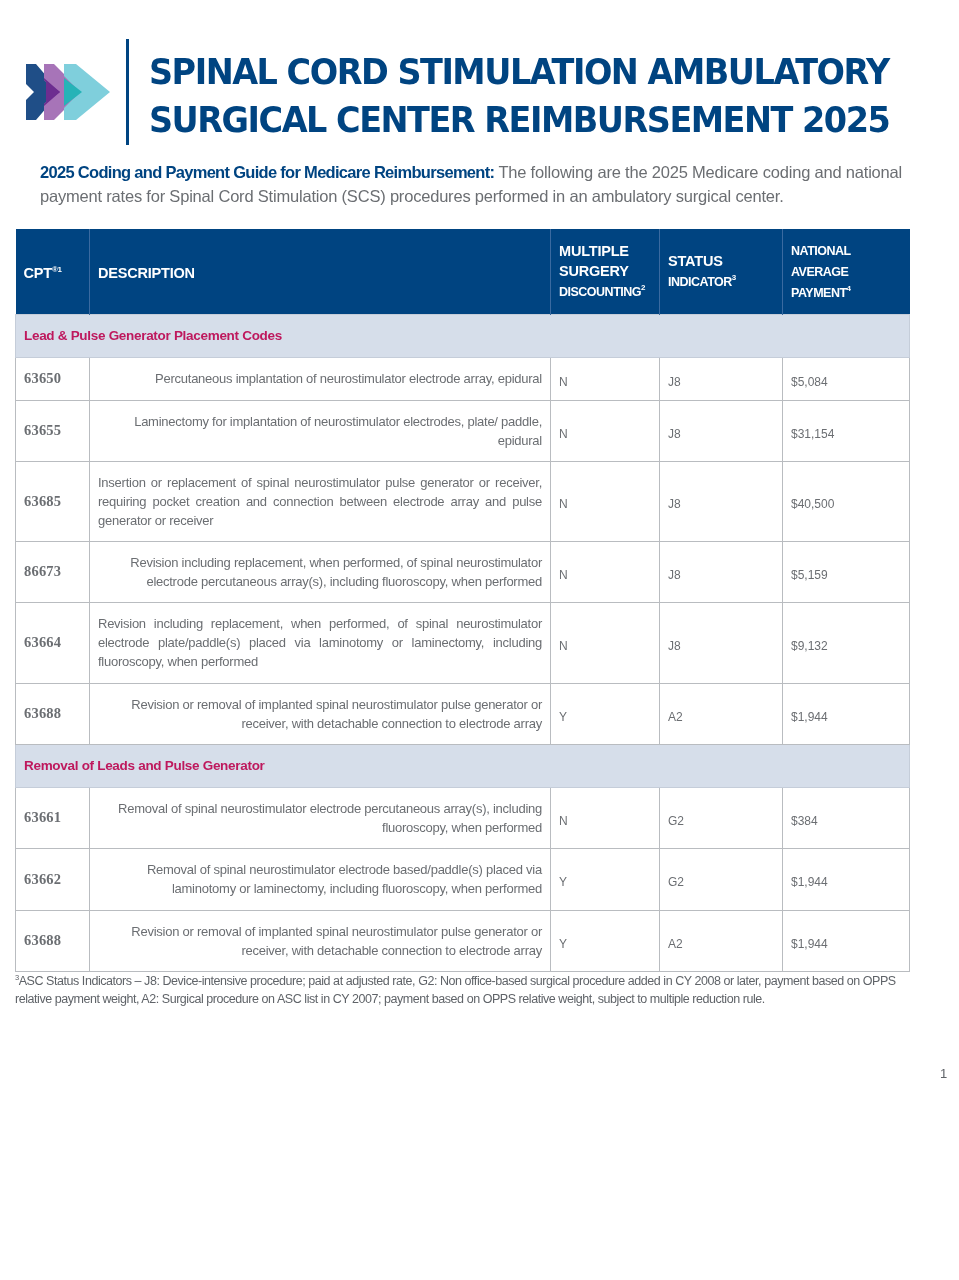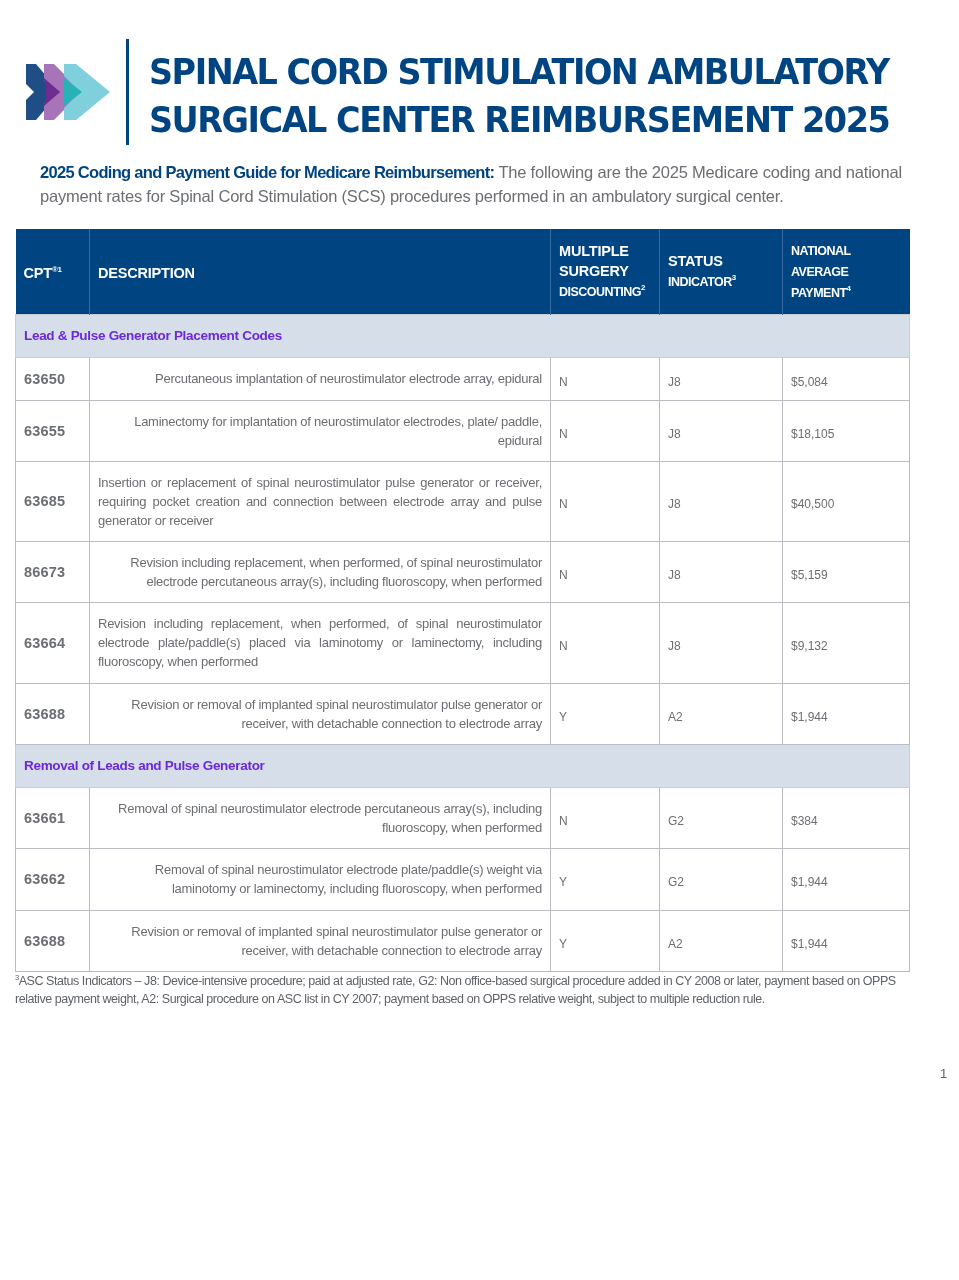--- a/index.html
+++ b/index.html
@@ -26,24 +26,24 @@
 
     thead th { background: #004481; color: #ffffff; text-align: left; vertical-align: middle;
       font-size: 14.5px; line-height: 20px; font-weight: bold; padding: 0 8px; height: 85px;
       border-left: 1px solid #3a6aa0; letter-spacing: -0.2px; }
     thead th:first-child { border-left: none; margin-left: 14px; }
     thead th.c-cpt, thead th.c-desc { padding-top: 4px; }
     thead th .small { font-size: 12.5px; letter-spacing: -0.5px; }
     thead th sup { font-size: 8px; vertical-align: super; line-height: 0; }
 
     tr.section td { background: #d6deea; height: 43px; padding: 0 8px; font-size: 13.5px;
-      font-weight: bold; color: #6d28d9; border: 1px solid #c5cdd9; border-left: 1px solid #c5cdd9; letter-spacing: -0.3px; }
+      font-weight: bold; color: #be185d; border: 1px solid #c5cdd9; border-left: 1px solid #c5cdd9; letter-spacing: -0.3px; }
 
     tr.row td { border: 1px solid #b9bcc0; padding: 0 8px; vertical-align: middle; background: #fff; }
-    tr.row td.cpt { font-size: 14.5px; font-weight: bold; color: #6b6e72; letter-spacing: 0.2px; }
+    tr.row td.cpt { font-size: 14.5px; font-weight: bold; color: #6b6e72; letter-spacing: 0.2px; font-family: Liberation Serif, serif; }
     tr.row td.desc { font-size: 13px; line-height: 19px; color: #6b6e72; text-align: justify; letter-spacing: -0.25px; }
     tr.row td.val { font-size: 12px; color: #6b6e72; padding-top: 6px; }
     tr.row td.desc.left { text-align: right; }
 
     .footnote { position: absolute; left: 15px; top: 972px; width: 900px;
       font-size: 12.5px; line-height: 18px; color: #5f6368; letter-spacing: -0.45px; }
     .footnote sup { font-size: 7.5px; vertical-align: super; line-height: 0; }
     .page-num { position: absolute; left: 940px; top: 1066px; font-size: 13px; color: #5f6368; }
   </style>
 </head>
@@ -109,21 +109,21 @@
       <td class="desc left">Percutaneous implantation of neurostimulator electrode array, epidural</td>
       <td class="val">N</td>
       <td class="val">J8</td>
       <td class="val">$5,084</td>
     </tr>
     <tr class="row" style="height:61px">
       <td class="cpt">63655</td>
       <td class="desc left">Laminectomy for implantation of neurostimulator electrodes, plate/ paddle, epidural</td>
       <td class="val">N</td>
       <td class="val">J8</td>
-      <td class="val">$18,105</td>
+      <td class="val">$31,154</td>
     </tr>
     <tr class="row" style="height:80px">
       <td class="cpt">63685</td>
       <td class="desc">Insertion or replacement of spinal neurostimulator pulse generator or receiver, requiring pocket creation and connection between electrode array and pulse generator or receiver</td>
       <td class="val">N</td>
       <td class="val">J8</td>
       <td class="val">$40,500</td>
     </tr>
 
     <tr class="row" style="height:61px">
@@ -153,21 +153,21 @@
     </tr>
     <tr class="row" style="height:61px">
       <td class="cpt">63661</td>
       <td class="desc left">Removal of spinal neurostimulator electrode percutaneous array(s), including fluoroscopy, when performed</td>
       <td class="val">N</td>
       <td class="val">G2</td>
       <td class="val">$384</td>
     </tr>
     <tr class="row" style="height:62px">
       <td class="cpt">63662</td>
-      <td class="desc left">Removal of spinal neurostimulator electrode plate/paddle(s) weight via laminotomy or laminectomy, including fluoroscopy, when performed</td>
+      <td class="desc left">Removal of spinal neurostimulator electrode based/paddle(s) placed via laminotomy or laminectomy, including fluoroscopy, when performed</td>
       <td class="val">Y</td>
       <td class="val">G2</td>
       <td class="val">$1,944</td>
     </tr>
     <tr class="row" style="height:61px">
       <td class="cpt">63688</td>
       <td class="desc left">Revision or removal of implanted spinal neurostimulator pulse generator or receiver, with detachable connection to electrode array</td>
       <td class="val">Y</td>
       <td class="val">A2</td>
       <td class="val">$1,944</td>

